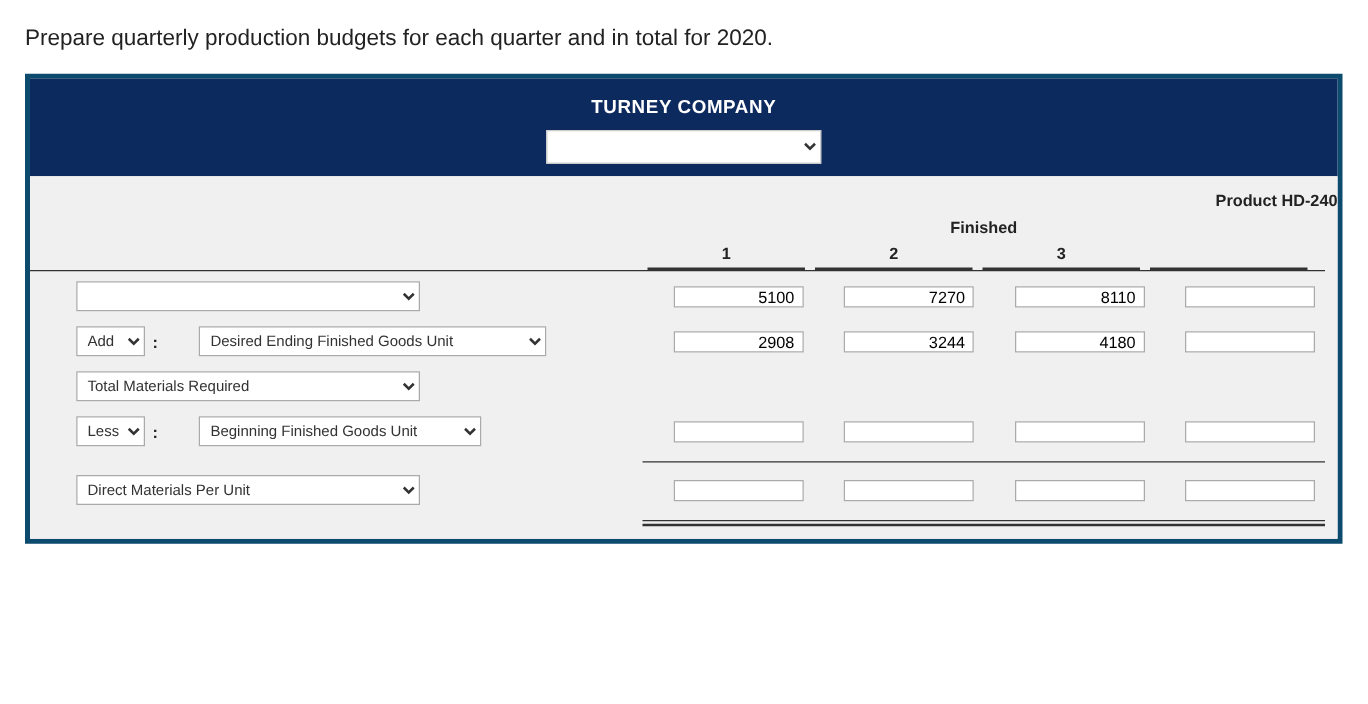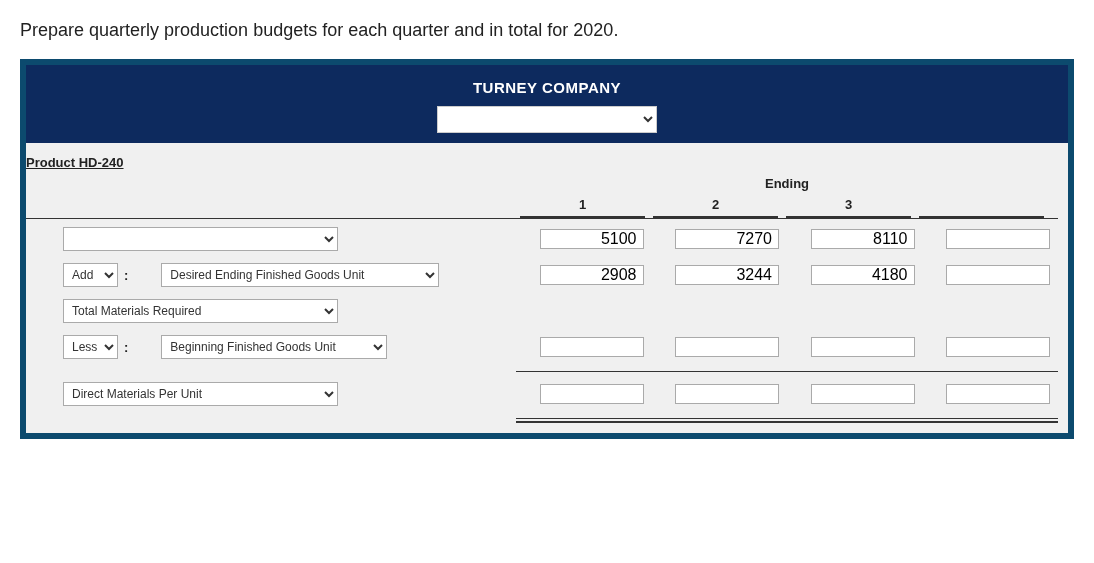--- a/index.html
+++ b/index.html
@@ -8,21 +8,21 @@
       font-size: 13px;
       background: #fff;
       color: #222;
       padding: 20px;
     }
     .intro-text {
       margin-bottom: 18px;
       font-size: 18px;
     }
     .budget-container {
-      border: 6px solid #0c4a6e;
+      border: 4px solid #0c4a6e;
       width: 100%;
       max-width: 1060px;
     }
     .budget-header {
       background: #0d2a5e;
       color: #fff;
       text-align: center;
       padding: 14px 10px 10px 10px;
     }
     .budget-header .company-name {
@@ -46,25 +46,24 @@
       font-size: 13px;
       border: 1px solid #ccc;
       background: #fff;
       color: #333;
     }
     .budget-body {
       background: #f0f0f0;
       padding: 0;
     }
     .product-title-row {
-      text-align: left;
+      text-align: right;
       padding: 12px 0 4px 0;
       font-weight: bold;
       font-size: 13px;
-      text-decoration: underline;
     }
     .data-rows {
       padding: 8px 10px 10px 10px;
     }
     .data-row {
       display: flex;
       align-items: center;
       margin-bottom: 12px;
     }
     .row-label {
@@ -103,21 +102,21 @@
       flex: 1;
       display: flex;
       justify-content: flex-end;
       padding-right: 8px;
     }
     .cell input {
       width: 104px;
       text-align: right;
       border: 1px solid #aaa;
       padding: 0 6px;
-      font-size: 16px;
+      font-size: 13px;
       background: #fff;
     }
     .cell input.empty {
       background: #fff;
     }
   </style>
 </head>
 <body>
 
 <p class="intro-text">Prepare quarterly production budgets for each quarter and in total for 2020.</p>
@@ -130,21 +129,21 @@
       <select>
         <option value=""></option>
       </select>
     </div>
   </div>
 
   <div class="budget-body">
     <div class="product-title-row">Product HD-240</div>
 
     <div style="display:flex; padding: 2px 10px 0 490px;">
-      <div style="flex:1; text-align:center; font-weight:bold; font-size:13px;">Ending</div>
+      <div style="flex:1; text-align:center; font-weight:bold; font-size:13px;">Finished</div>
     </div>
 
     <div style="display:flex; padding: 6px 10px 0 490px; border-bottom: 1.5px solid #333; margin: 0 10px 0 0;">
       <div style="flex:1; text-align:center; font-weight:bold; font-size:13px; border-bottom:2px solid #333; padding-bottom:4px; margin:0 4px;">1</div>
       <div style="flex:1; text-align:center; font-weight:bold; font-size:13px; border-bottom:2px solid #333; padding-bottom:4px; margin:0 4px;">2</div>
       <div style="flex:1; text-align:center; font-weight:bold; font-size:13px; border-bottom:2px solid #333; padding-bottom:4px; margin:0 4px;">3</div>
       <div style="flex:1; text-align:center; font-weight:bold; font-size:13px; border-bottom:2px solid #333; padding-bottom:4px; margin:0 4px;"></div>
     </div>
 
     <div class="data-rows">

